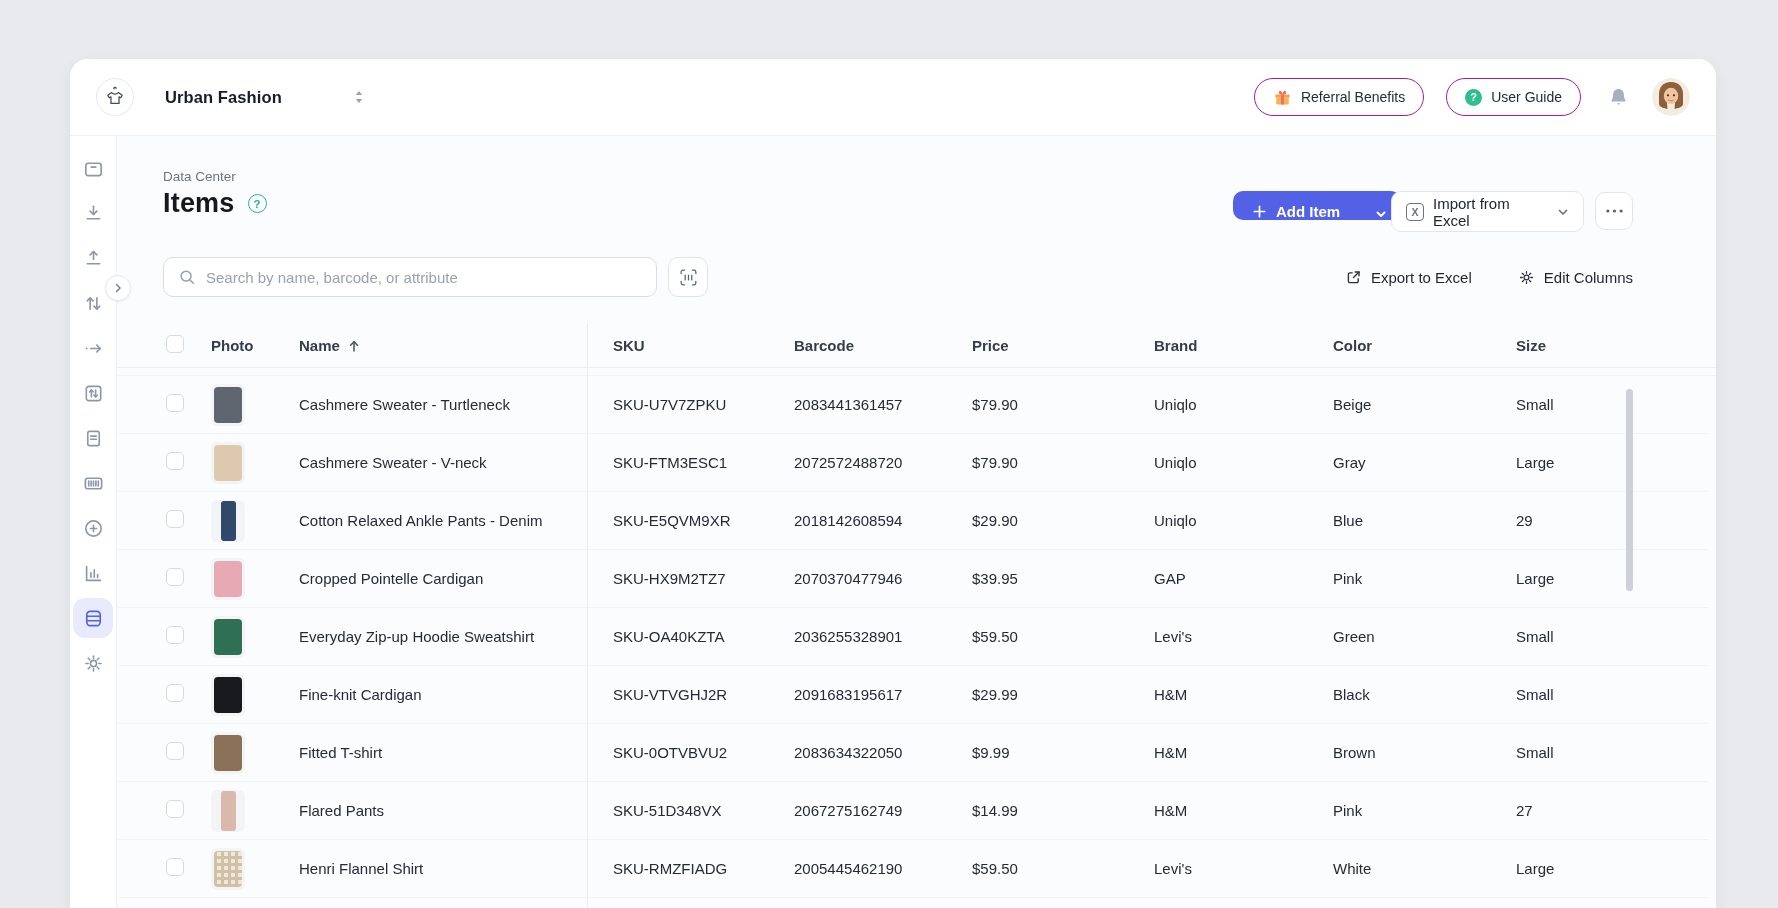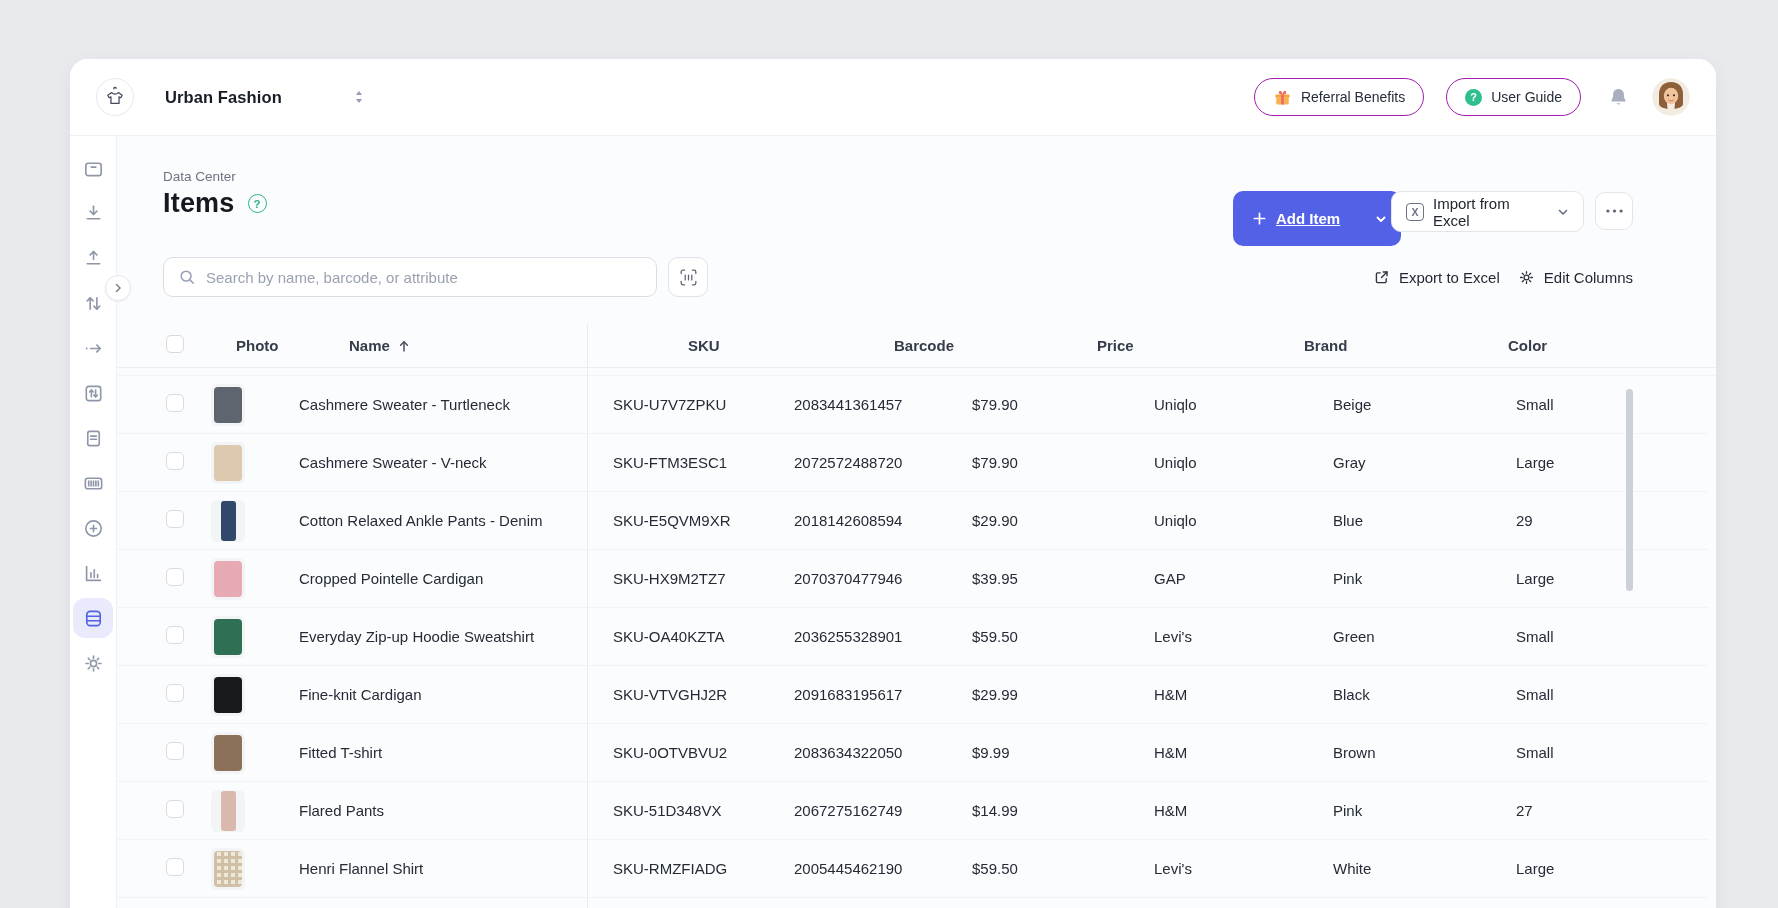--- a/index.html
+++ b/index.html
@@ -40,23 +40,23 @@
                 cursor:pointer; box-shadow:0 1px 2px rgba(20,24,40,.06); z-index:5; }
 
   .content { flex:1; position:relative; background:#fbfcfd; overflow:hidden; }
 
   .breadcrumb { position:absolute; left:46px; top:33px; font-size:13.5px; color:#6d7380; }
   .page-title-row { position:absolute; left:46px; top:52px; display:flex; align-items:center; gap:13px; }
   .page-title { font-size:27px; font-weight:700; color:#14181f; letter-spacing:.2px; }
   .help-ring { width:19px; height:19px; border-radius:50%; border:1.6px solid #2db389; color:#2db389;
                font-size:11.5px; font-weight:700; display:flex; align-items:center; justify-content:center; cursor:pointer; }
 
-  .btn-add { position:absolute; left:1116px; top:55px; height:55px; border-radius:10px;
-             background:var(--accent,#5261e6); display:flex; align-items:center; cursor:pointer;
-             border:none; color:#fff;text-decoration:underline; }
+  .btn-add { position:absolute; left:1116px; top:55px; height:29px; border-radius:10px;
+             background:var(--accent,#5261e6); display:flex; align-items:flex-end; cursor:pointer;
+             border:none; color:#fff; }
   .btn-add .main { display:flex; align-items:center; gap:9px; padding:0 19px; font-size:15px; font-weight:600; }
   .btn-add .sep { width:1px; background:rgba(255,255,255,.3); margin:8px 0; }
   .btn-add .dd { width:41px; display:flex; align-items:center; justify-content:center; }
 
   .btn-import { position:absolute; left:1274px; top:55px; height:41px; width:193px; border-radius:10px;
                 background:#fff; border:1px solid #e2e5ea; display:flex; align-items:center;
                 gap:9px; padding:0 14px; font-size:15px; font-weight:500; color:#21262f; cursor:pointer; }
   .xl-ic { width:18px; height:18px; border:1.6px solid #6b7386; border-radius:4px; color:#6b7386;
            font-size:10.5px; font-weight:700; display:flex; align-items:center; justify-content:center; flex:0 0 18px; }
   .btn-more { position:absolute; left:1478px; top:56px; width:38px; height:38px; border-radius:10px;
@@ -64,28 +64,28 @@
 
   .search-box { position:absolute; left:46px; top:121px; width:494px; height:40px; background:#fff;
                 border:1px solid #dadde4; border-radius:10px; display:flex; align-items:center; padding:0 14px; gap:10px; }
   .search-box input { border:none; outline:none; flex:1; font-size:15px; color:#2a303c;
                       font-family:inherit; background:transparent; }
   .search-box input::placeholder { color:#9aa1b0; }
   .btn-scan { position:absolute; left:551px; top:121px; width:40px; height:40px; border-radius:10px;
               background:#fff; border:1px solid #dfe2e8; display:flex; align-items:center; justify-content:center; cursor:pointer; }
 
   .table-actions { position:absolute; left:1120px; top:121px; width:396px; height:40px;
-                   display:flex; align-items:center; justify-content:flex-end; gap:18px; }
+                   display:flex; align-items:center; justify-content:flex-end; gap:46px; }
   .txt-btn { display:flex; align-items:center; gap:9px; font-size:15px; font-weight:500;
              color:#1f2530; cursor:pointer; background:none; border:none; font-family:inherit; }
 
   
   .tgrid { display:grid; grid-template-columns:40px 96px 288px 207px 178px 182px 179px 183px 1fr;
            padding-left:46px; align-items:center; }
-  .thead { position:absolute; left:0; right:0; top:188px; height:44px; border-bottom:1px solid #eceef2;gap:25px; }
+  .thead { position:absolute; left:0; right:0; top:188px; height:44px; border-bottom:1px solid #eceef2; }
   .thead .hcell { font-size:15px; font-weight:600; color:#353c4a; }
   .hcell.c-photo { padding-left:8px; }
   .hcell.c-name { display:flex; align-items:center; gap:7px; }
   .c-sku { padding-left:26px; }
   .t-spacer { position:absolute; left:0; right:0; top:232px; height:8px; border-bottom:1px solid #f1f3f6; }
   .tbody { position:absolute; left:0; right:8px; top:240px; }
   .trow { height:58px; border-bottom:1px solid #f1f3f6; cursor:pointer; }
   .cell { font-size:15px; color:#252b36; white-space:nowrap; overflow:hidden; text-overflow:ellipsis; }
   .checkbox { width:18px; height:18px; border:1.5px solid #d7dae1; border-radius:5px;
               background:#fff; display:inline-block; margin-left:3px; cursor:pointer; }

